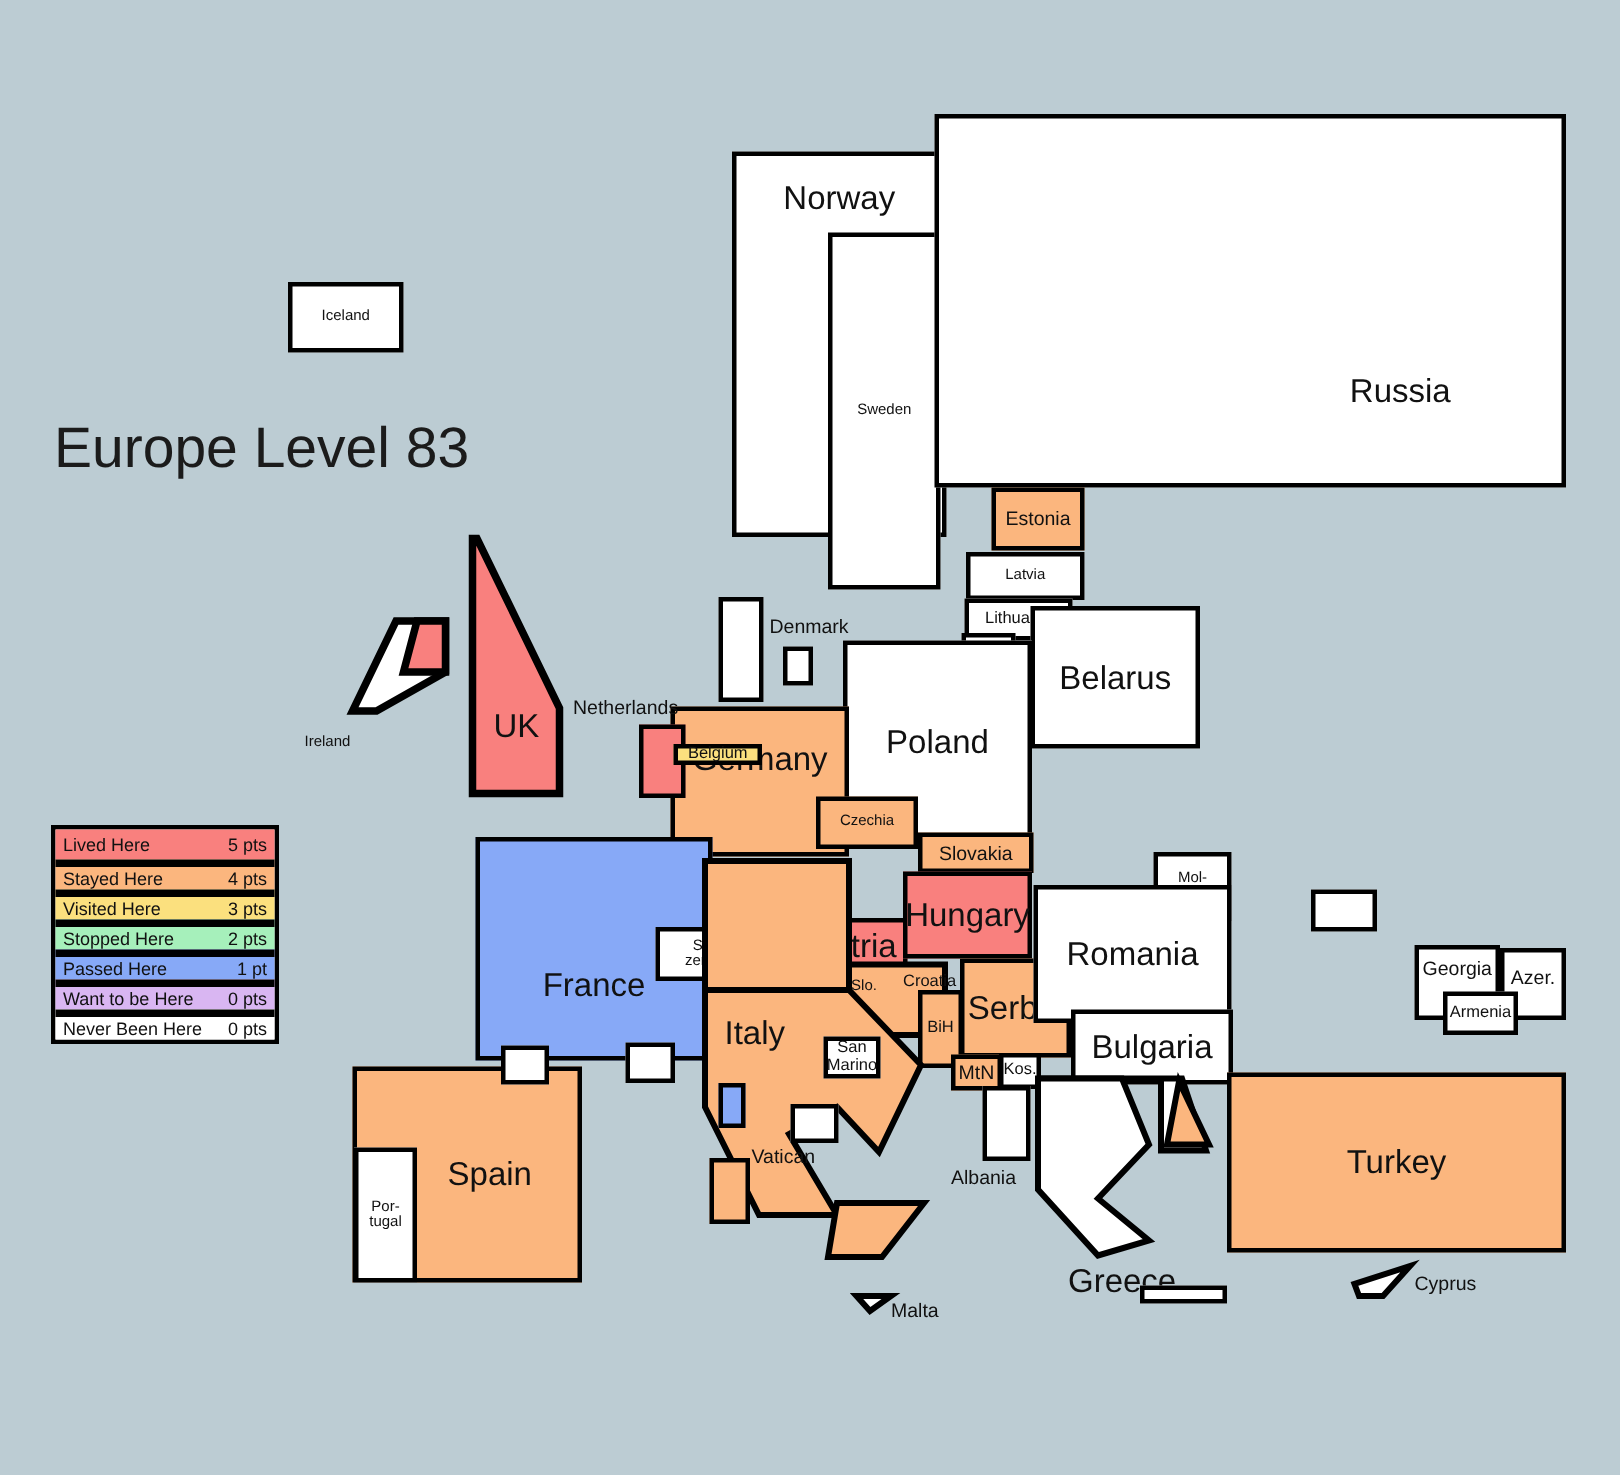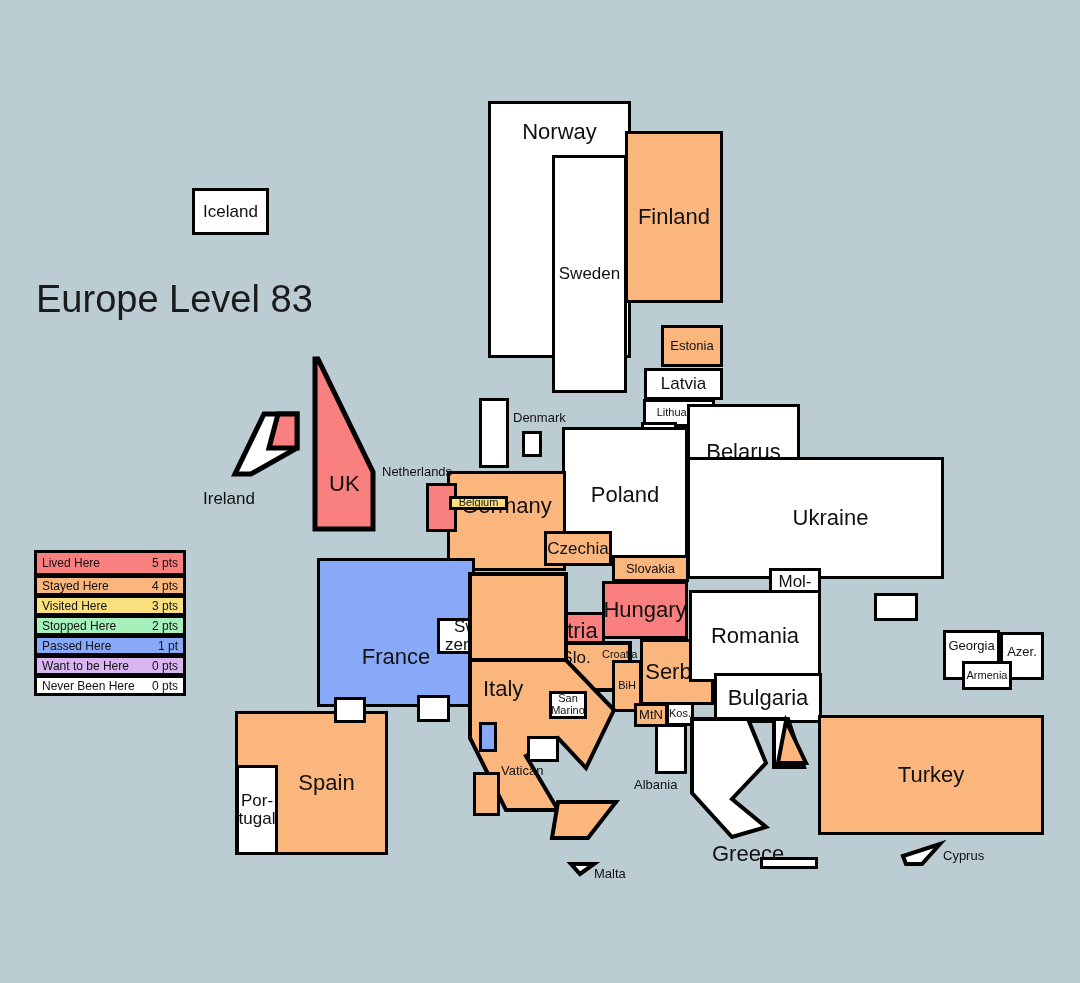--- a/index.html
+++ b/index.html
@@ -30,21 +30,21 @@
   .lived   {background:#f9807e;}
   .stayed  {background:#fbb67e;}
   .visited {background:#fbe07e;}
   .stopped {background:#a6f0bb;}
   .passed  {background:#87a9f7;}
   .want    {background:#d9b6f2;}
   .never   {background:#ffffff;}
 
   .tiny{font-size:11px;}
   .sm  {font-size:13px;}
-  .md  {font-size:17px;}
+  .md  {font-size:10px;}
   .lg  {font-size:22px;}
 
   
   .olabel{
     position:absolute;
     color:#111;
     white-space:nowrap;
   }
 
   
@@ -99,42 +99,42 @@
   </div>
 
   <div class="c never" style="left:552px;top:155px;width:75px;height:238px;">
     <span class="md">Sweden</span>
   </div>
 
   <div class="c stayed" style="left:625px;top:131px;width:98px;height:172px;">
     <span class="lg">Finland</span>
   </div>
 
+  <div class="c never" style="left:623px;top:76px;width:421px;height:249px;align-items:flex-start;padding-top:170px;padding-left:200px;">
+    <span class="lg">Russia</span>
+  </div>
 
   <div class="c stayed" style="left:661px;top:325px;width:62px;height:42px;">
     <span class="sm">Estonia</span>
   </div>
 
   <div class="c never" style="left:644px;top:368px;width:79px;height:32px;">
     <span class="md">Latvia</span>
   </div>
 
   <div class="c never" style="left:643px;top:399px;width:72px;height:28px;">
     <span class="tiny">Lithuania</span>
   </div>
 
   <div class="c never" style="left:641px;top:422px;width:36px;height:22px;"></div>
 
   <div class="c never" style="left:687px;top:404px;width:113px;height:95px;">
     <span class="lg">Belarus</span>
   </div>
 
-  <div class="c never" style="left:687px;top:457px;width:257px;height:122px;align-items:center;padding-left:30px;">
-    <span class="lg">Ukraine</span>
-  </div>
 
   <div class="c never" style="left:769px;top:568px;width:52px;height:46px;">
     <span class="md">Mol-
 dova</span>
   </div>
 
   <div class="c never" style="left:874px;top:593px;width:44px;height:28px;"></div>
 
   <div class="c never" style="left:562px;top:427px;width:126px;height:135px;align-items:center;">
     <span class="lg">Poland</span>

